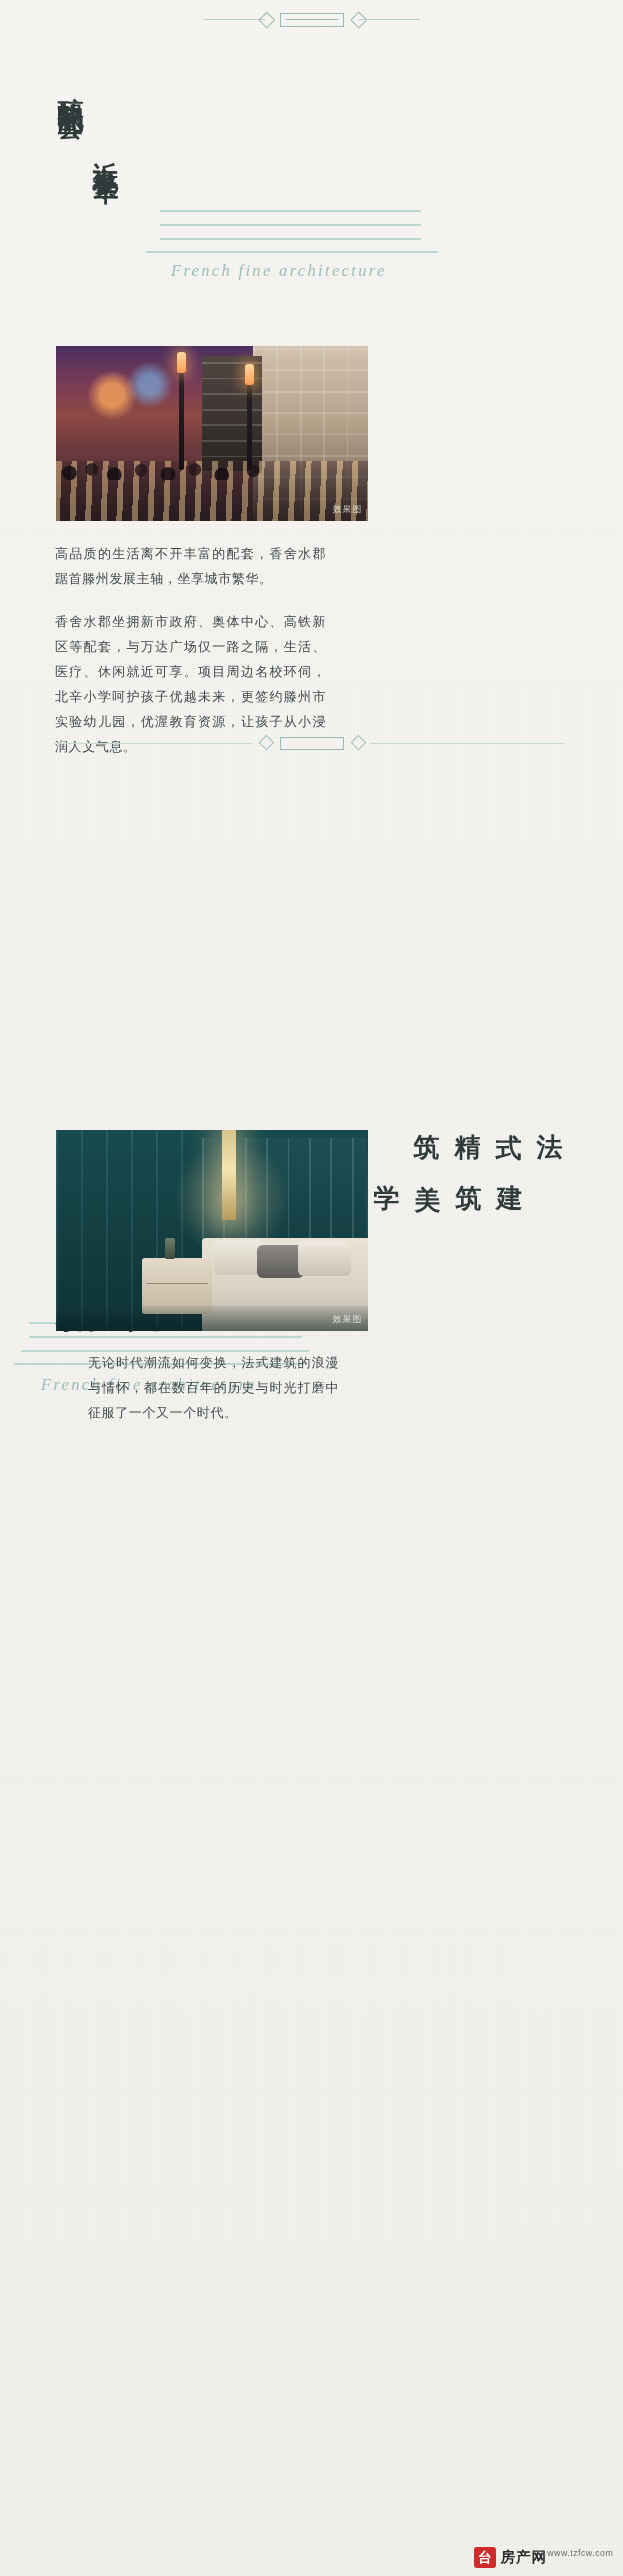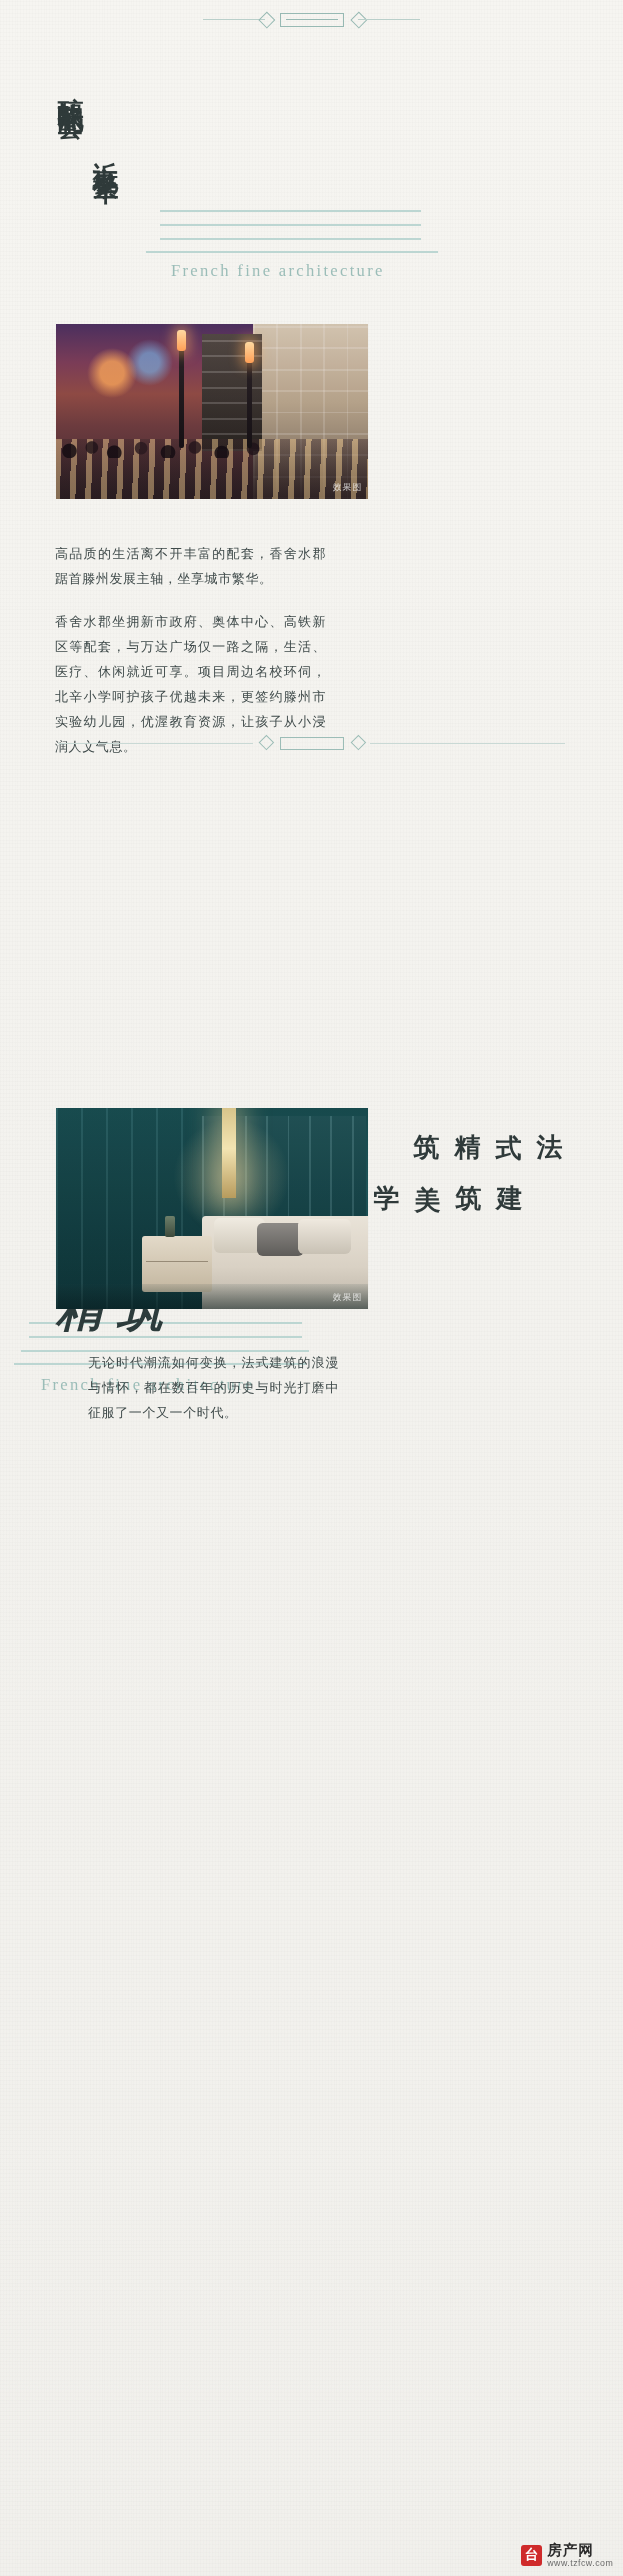--- a/index.html
+++ b/index.html
@@ -102,30 +102,32 @@
   .stripes{
     position:absolute;
     left:160px;
     width:261px;
     height:1.9px;
     background:#bcd6d2;
   }
   .script{
     position:absolute;
     font-family:"Liberation Serif", serif;
+    font-style:italic;
     font-size:16.6px;
     letter-spacing:2.3px;
     color:#9bbdb8;
   }
   .head1 .script{ left:171px; top:222px; }
 
   
   .photo{
     position:absolute;
     overflow:hidden;
+    margin-top:22px;
   }
   .photo .cap{
     position:absolute;
     right:5.8px;bottom:4.9px;
     font-size:8.8px;
     color:rgba(255,255,255,.75);
     letter-spacing:1px;
   }
   
   .p1{
@@ -304,21 +306,21 @@
     display:flex;align-items:center;justify-content:center;
     font-family:"Liberation Serif", serif;
   }
   .brand .bn{
     font-size:14.6px;font-weight:bold;color:#2b2b2b;letter-spacing:1px;
     font-family:"Liberation Serif", serif;
   }
   .brand .burl{
     font-size:8.8px;color:#6a6a6a;letter-spacing:0.5px;
   }
-  .brand .bcol{display:flex;flex-direction:column;line-height:1.1;}
+  .brand .bcol{display:flex;line-height:1.1;}
 </style>
 </head>
 <body>
 
 <div class="page">
 
   <div class="sec ornament">
     <div class="orn-line l1"></div>
     <div class="orn-dia d1"></div>
     <div class="orn-box"></div>

